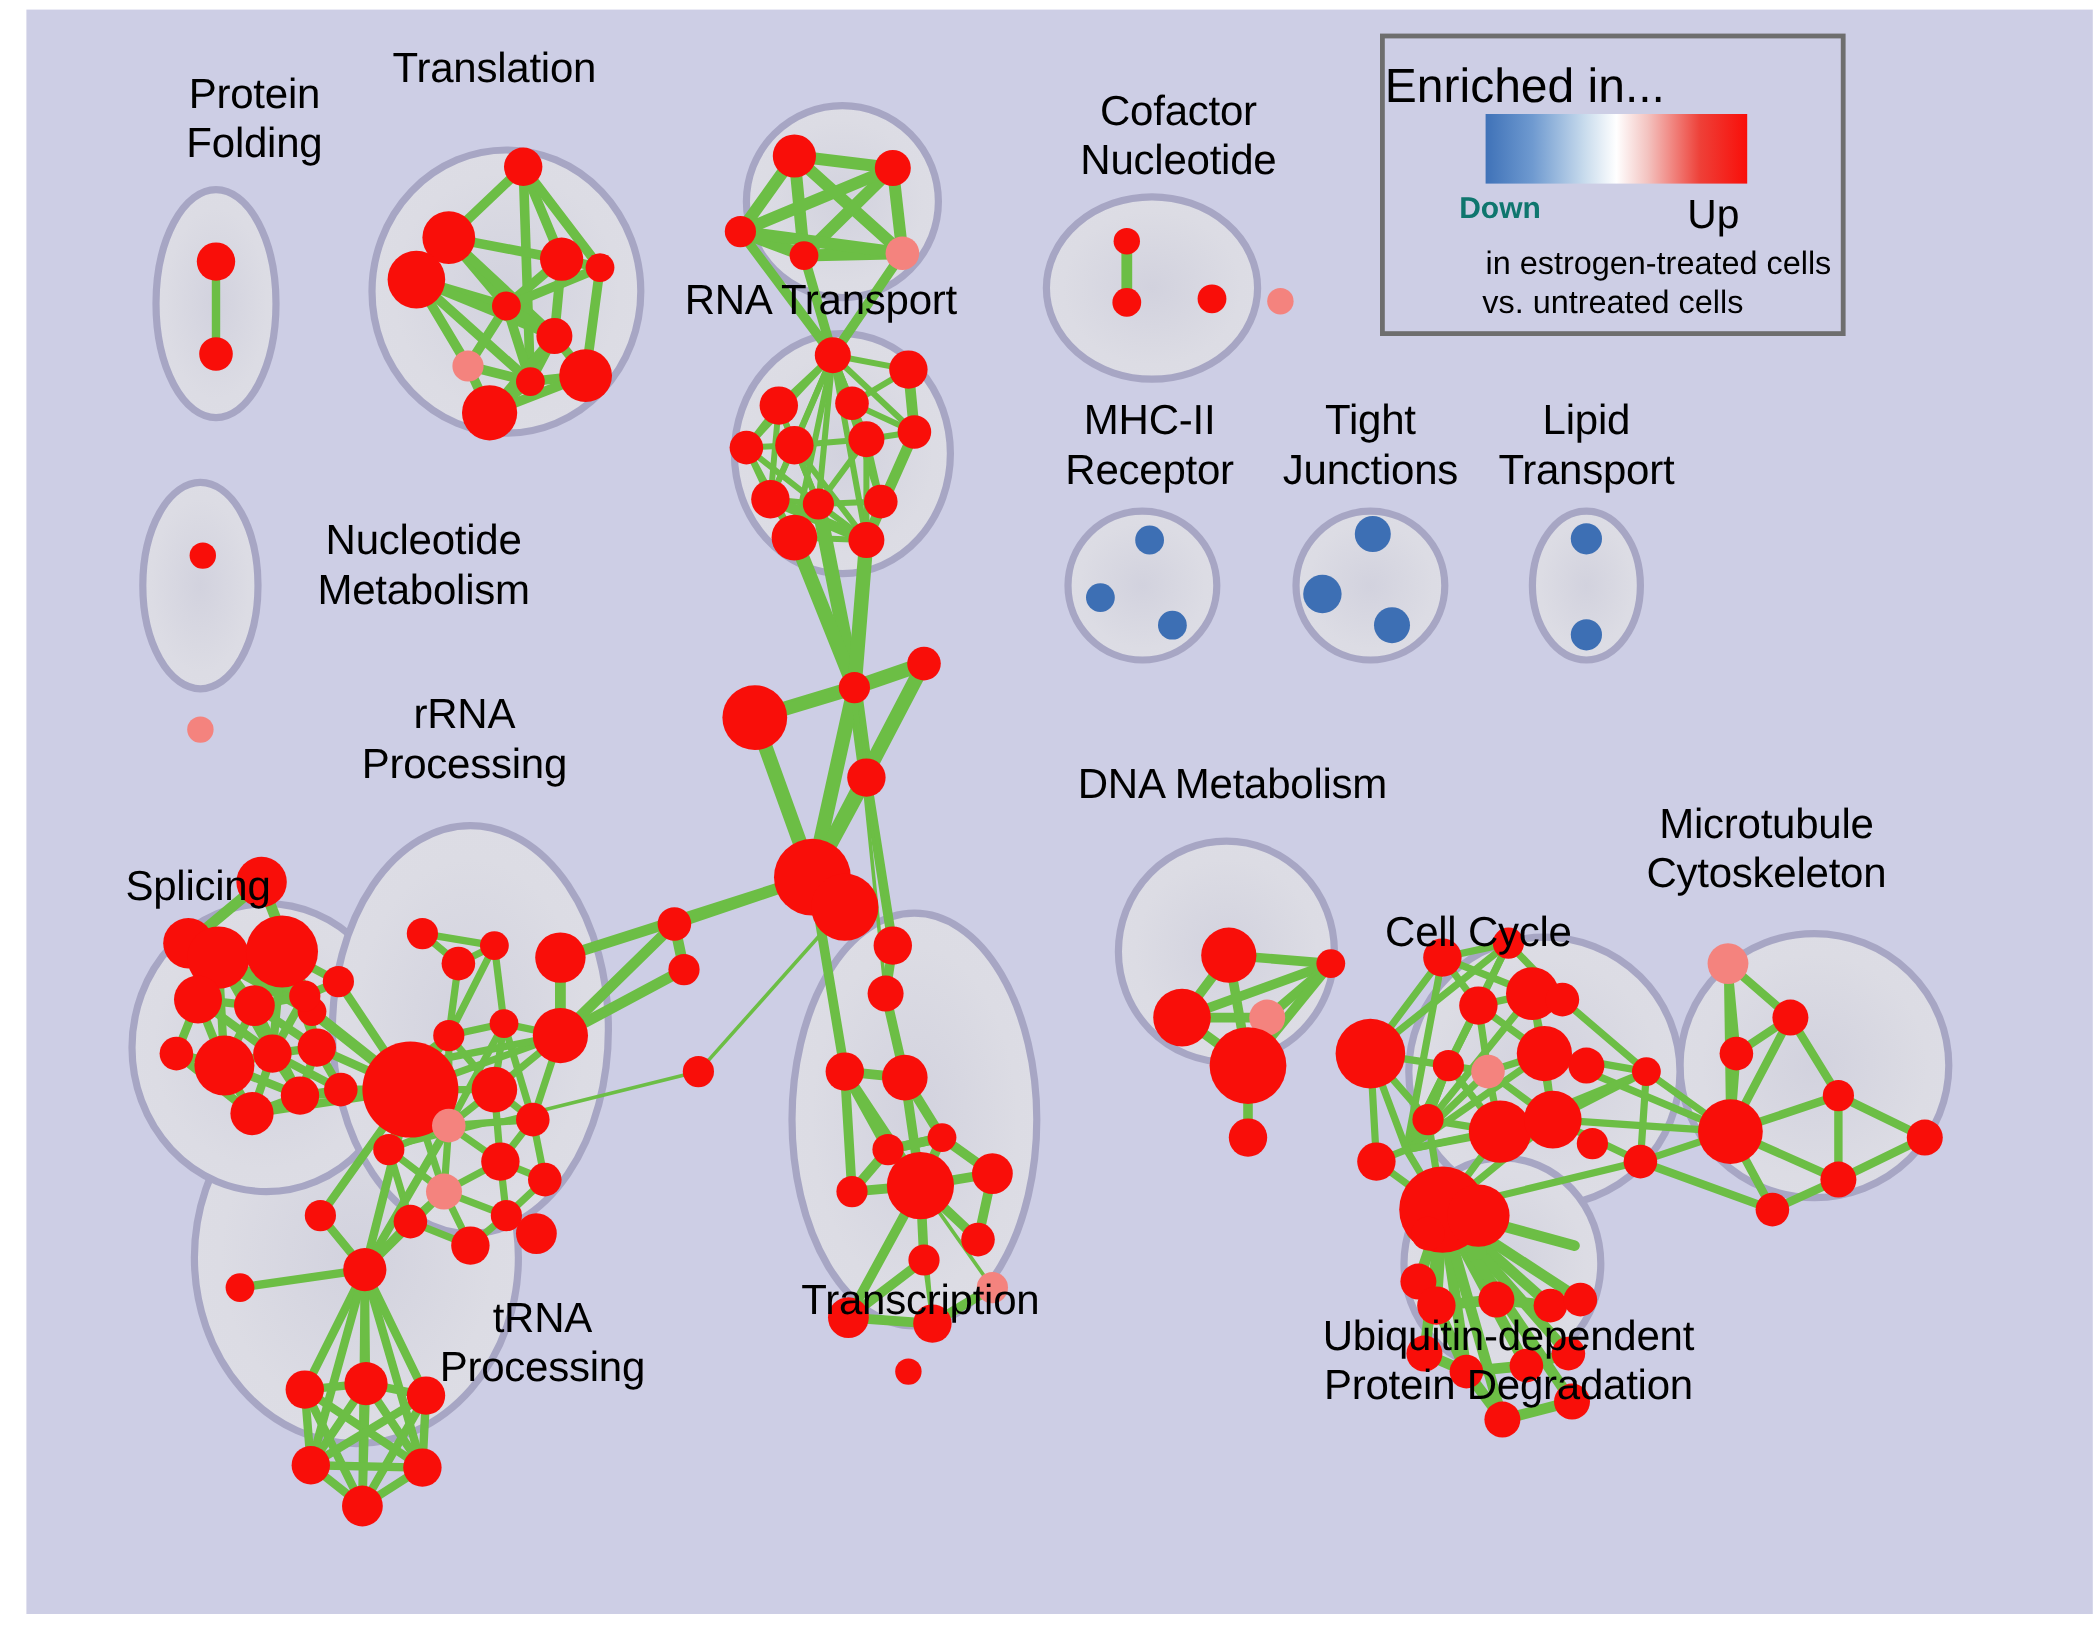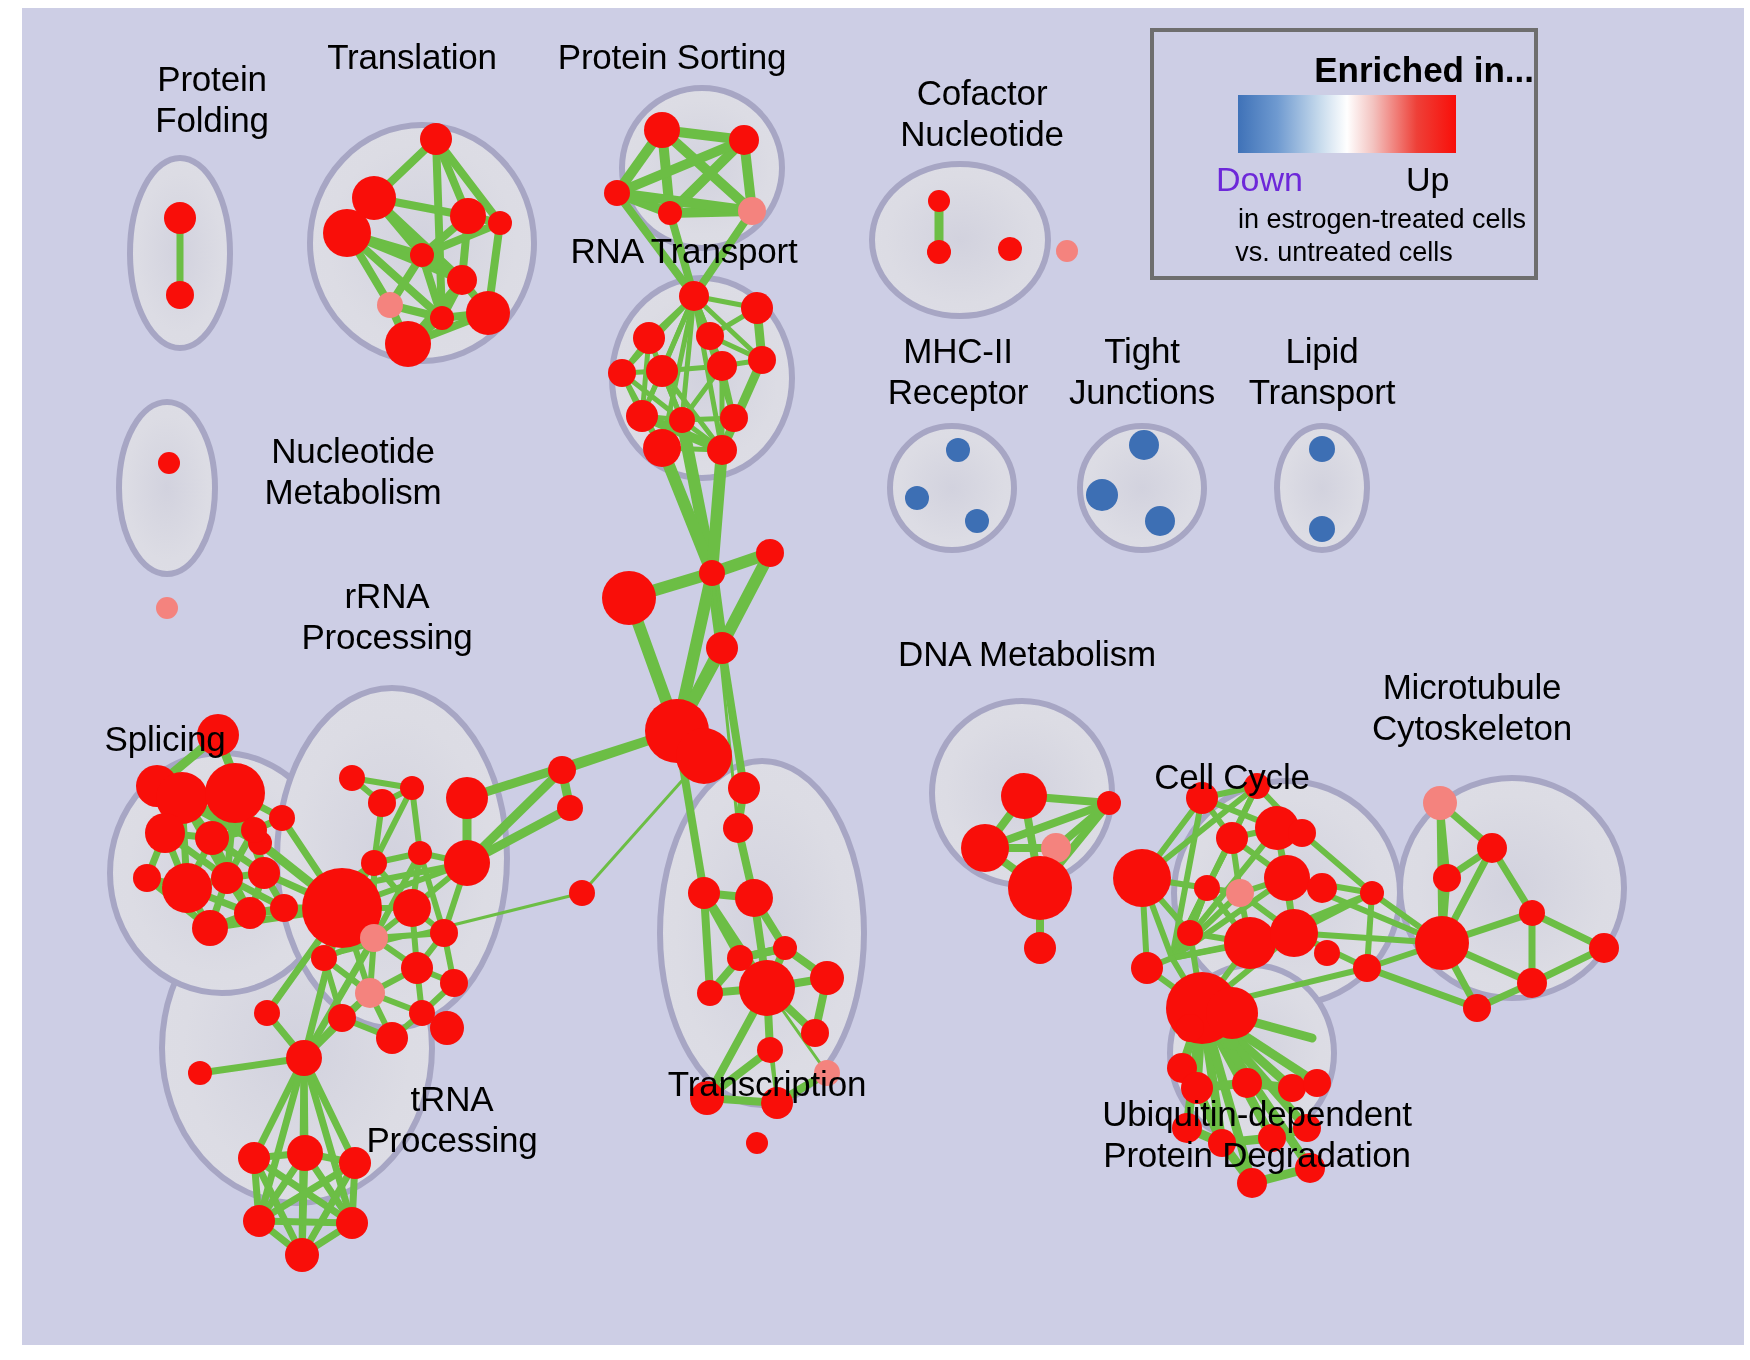--- a/index.html
+++ b/index.html
@@ -32,27 +32,27 @@
   #legend{
     position:absolute;
     left:1128px;top:20px;
     width:388px;height:252px;
     background:#cdcee5;
     border:4px solid #6e6e6e;
     box-sizing:border-box;
   }
   #legend-title{
     position:absolute;left:0;top:18px;width:100%;
-    text-align:right;font-size:35px;color:#000;font-weight:bold;
+    text-align:left;font-size:40px;color:#000;
   }
   #legend-bar{
     position:absolute;left:84px;top:63px;width:218px;height:58px;
     background:linear-gradient(to right,#3f72b8 0%,#6f9ad0 18%,#c9dced 38%,#ffffff 50%,#f3c3c0 62%,#ee4038 82%,#f90e09 100%);
   }
-  #legend-down{position:absolute;left:62px;top:128px;font-size:34px;color:#6d28d9;}
+  #legend-down{position:absolute;left:62px;top:128px;font-size:25px;color:#0f766e;font-weight:bold;}
   #legend-up{position:absolute;left:252px;top:128px;font-size:34px;color:#000000;}
   #legend-sub1{position:absolute;left:0;top:172px;width:100%;text-align:center;font-size:27px;color:#000;padding-left:38px;}
   #legend-sub2{position:absolute;left:0;top:205px;width:100%;text-align:center;font-size:27px;color:#000;}
 </style>
 </head>
 <body>
 
 <div id="root">
   <div id="canvas">
 
@@ -689,21 +689,20 @@
         <circle cx="1285" cy="1120" r="14" fill="#f90e09"></circle>
         <circle cx="1230" cy="1175" r="15" fill="#f90e09"></circle>
         <circle cx="1288" cy="1160" r="15" fill="#f90e09"></circle>
         <circle cx="1168" cy="1020" r="14" fill="#f90e09"></circle>
       </g>
     </svg>
 
     <div class="clabel" style="left:75px;top:50px;width:230px;">Protein
 Folding</div>
     <div class="clabel" style="left:270px;top:28px;width:240px;">Translation</div>
-    <div class="clabel" style="left:500px;top:28px;width:300px;">Protein Sorting</div>
     <div class="clabel" style="left:835px;top:64px;width:250px;">Cofactor
 Nucleotide</div>
     <div class="clabel" style="left:532px;top:222px;width:260px;">RNA Transport</div>
     <div class="clabel" style="left:826px;top:322px;width:220px;">MHC-II
 Receptor</div>
     <div class="clabel" style="left:1010px;top:322px;width:220px;">Tight
 Junctions</div>
     <div class="clabel" style="left:1190px;top:322px;width:220px;">Lipid
 Transport</div>
     <div class="clabel" style="left:196px;top:422px;width:270px;">Nucleotide

